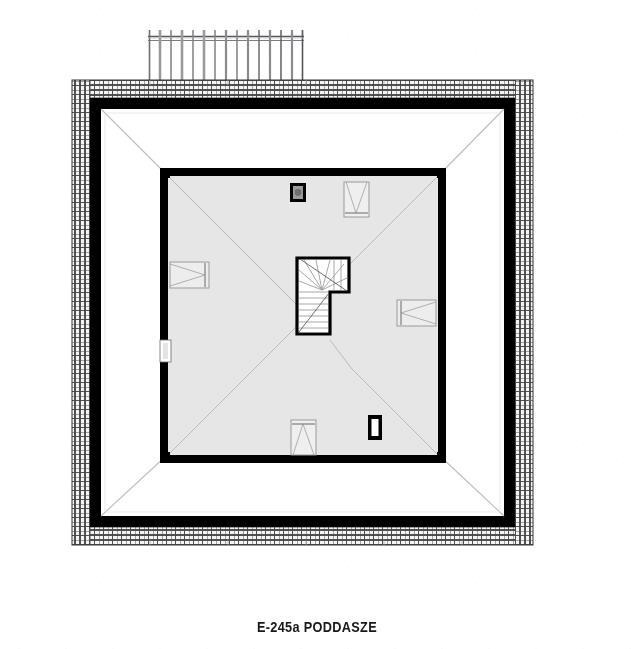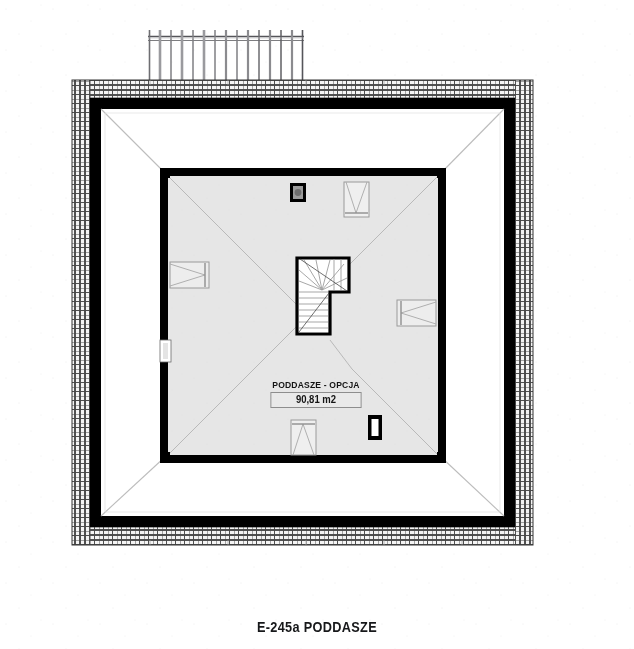--- a/index.html
+++ b/index.html
@@ -273,20 +273,16 @@
       <g stroke="#4a4a4a" stroke-width="0.8">
         <line x1="300" y1="259" x2="347" y2="291"></line>
         <line x1="299" y1="332" x2="329" y2="293"></line>
       </g>
     </g>
 
     <line x1="299" y1="332.5" x2="328" y2="332.5" stroke="#8a8a8a" stroke-width="1"></line>
 
   </svg>
 
-  <div class="room-label-wrap">
-    <div class="room-name">PODDASZE - OPCJA</div>
-    <div class="room-area-box">90,81 m2</div>
-  </div>
 
   <div class="caption">E-245a PODDASZE</div>
 
 </div>
 
 </body></html>

